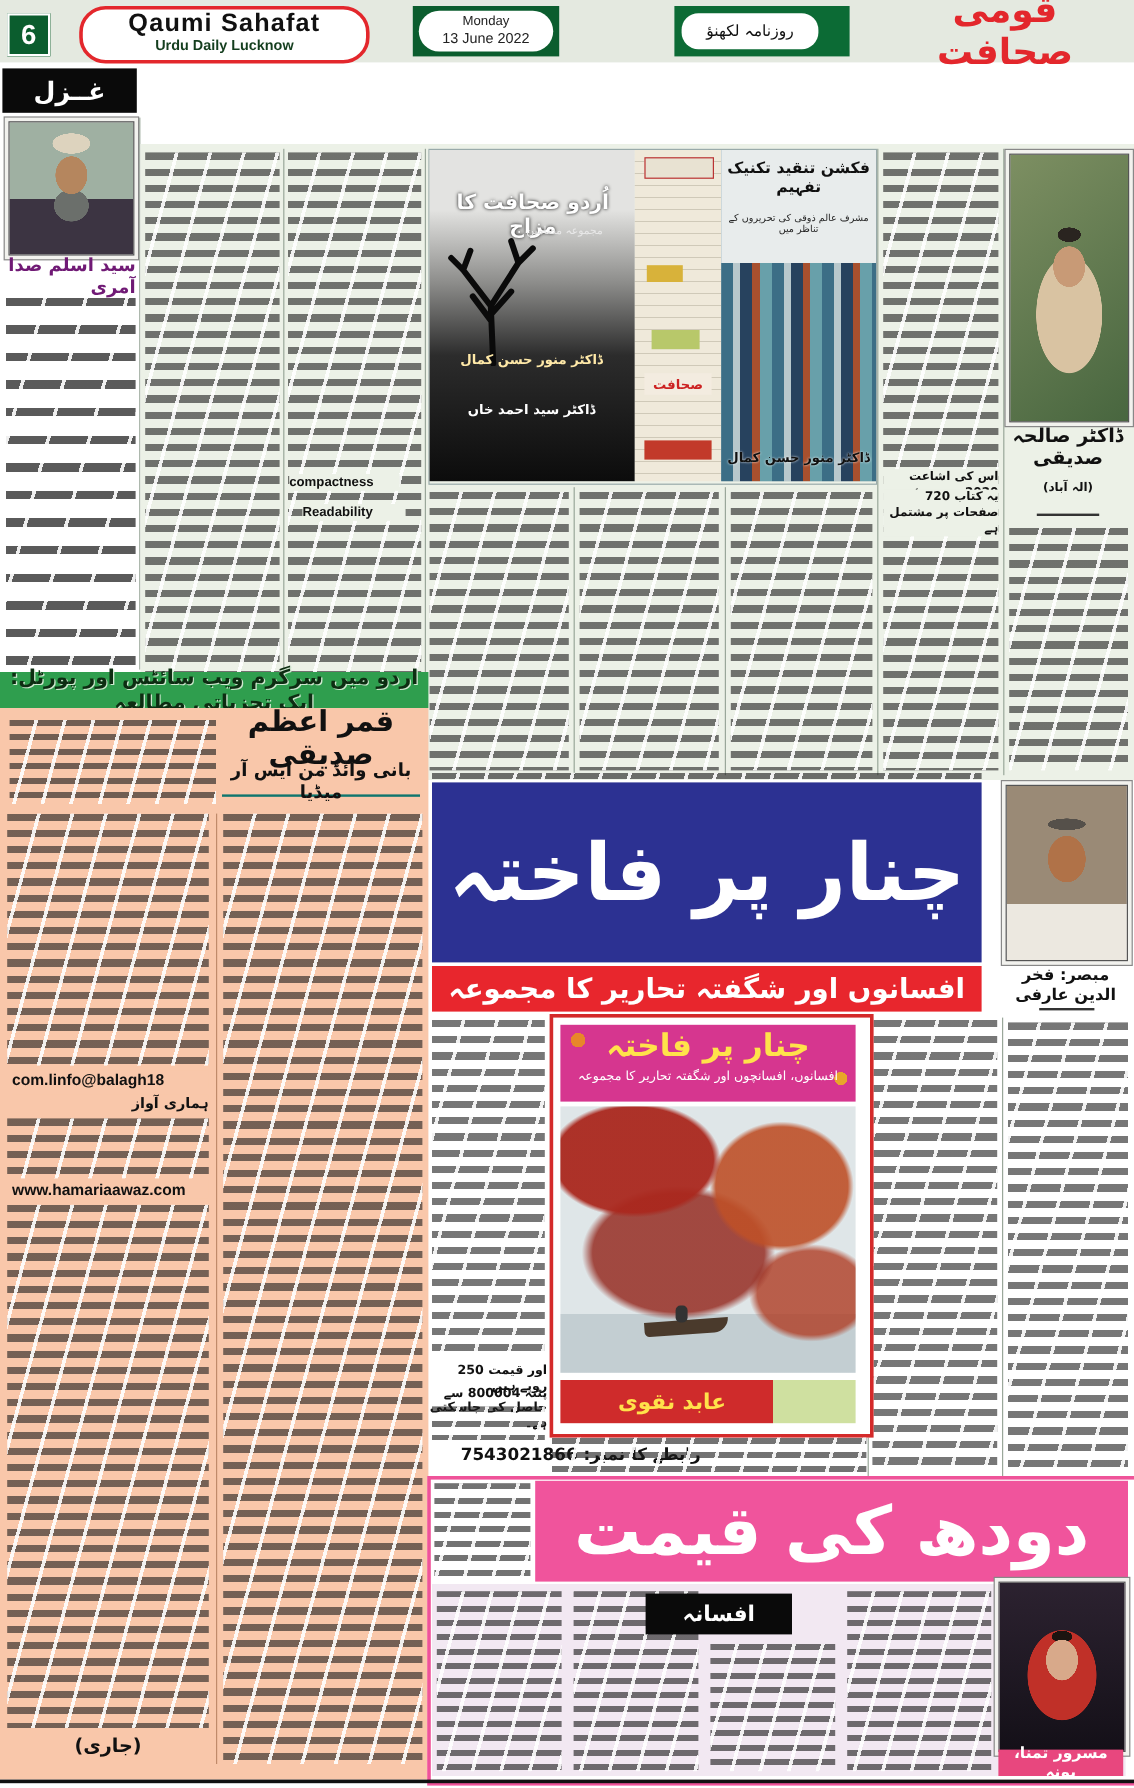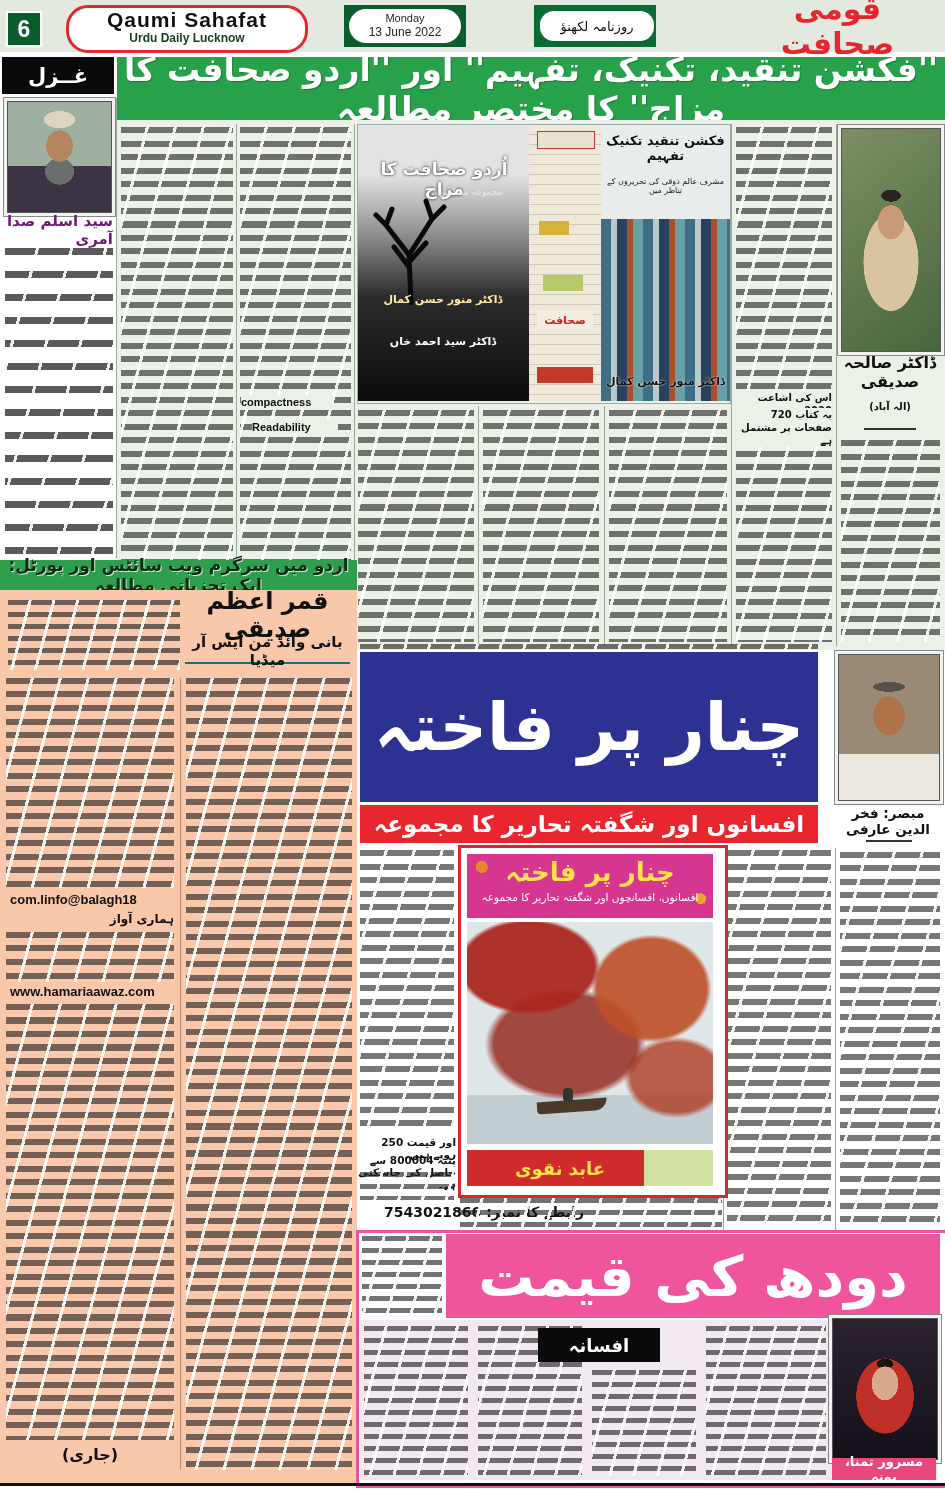--- a/index.html
+++ b/index.html
@@ -33,28 +33,27 @@
     <div class="abs" style="left:66px;top:5px;width:236px;height:42px;background:#fff;border:3px solid #e3272c;border-radius:22px;text-align:center;">
       <div class="latin" style="font-size:21px;font-weight:800;color:#111;line-height:24px;letter-spacing:1px;">Qaumi Sahafat</div>
       <div class="latin" style="font-size:12px;font-weight:bold;color:#143e1e;line-height:13px;">Urdu Daily Lucknow</div>
     </div>
     <div class="abs" style="left:344px;top:5px;width:122px;height:42px;background:#0b5d2e;">
       <div class="abs" style="left:5px;top:4px;width:112px;height:34px;background:#fff;border-radius:17px;text-align:center;">
         <div class="latin" style="font-size:11px;color:#222;line-height:15px;margin-top:2px;">Monday</div>
         <div class="latin" style="font-size:12px;color:#222;line-height:13px;">13 June 2022</div>
       </div>
     </div>
-    <div class="abs" style="left:534px;top:5px;width:122px;height:42px;background:#0c6b35;">
+    <div class="abs" style="left:562px;top:5px;width:146px;height:42px;background:#0c6b35;">
       <div class="abs ctr urdu" style="left:6px;top:6px;width:114px;height:30px;background:#fff;border-radius:14px;font-size:13px;color:#111;">روزنامہ لکھنؤ</div>
     </div>
     <div class="abs ctr urdu" style="left:735px;top:2px;width:205px;height:48px;color:#e3272c;font-size:30px;font-weight:bold;">قومی صحافت</div>
   </div>
 
   <div class="abs ctr urdu" style="left:2px;top:57px;width:112px;height:37px;background:#0a0a0a;color:#fff;font-size:21px;font-weight:bold;">غــزل</div>
-  <div class="abs ctr urdu" style="left:117px;top:57px;width:828px;height:63px;background:#28a14b;color:#fff;font-size:33px;font-weight:bold;text-shadow:1px 1px 1px rgba(0,0,0,.25);">''فکشن تنقید، تکنیک، تفہیم'' اور ''اردو صحافت کا مزاج'' کا مختصر مطالعہ</div>
 
   <div class="abs vline" style="left:116px;top:98px;height:460px;"></div>
   <div class="abs photo" style="left:7px;top:101px;width:103px;height:110px;
        background:
         radial-gradient(ellipse 26px 14px at 50% 16%, #ddd3be 0 60%, transparent 61%),
         radial-gradient(ellipse 22px 26px at 50% 40%, #b5865e 0 60%, transparent 61%),
         radial-gradient(ellipse 24px 22px at 50% 63%, #6b6f6b 0 60%, transparent 61%),
         linear-gradient(to bottom,#9fb0a2 0 58%,#3c3442 58%);"></div>
   <div class="abs ctr urdu" style="left:4px;top:216px;width:109px;height:28px;font-size:15px;font-weight:bold;color:#701a75;text-align:right;">سید اسلم صدا آمری</div>
   <div class="abs tx-lg" style="left:5px;top:248px;width:108px;height:308px;"></div>

